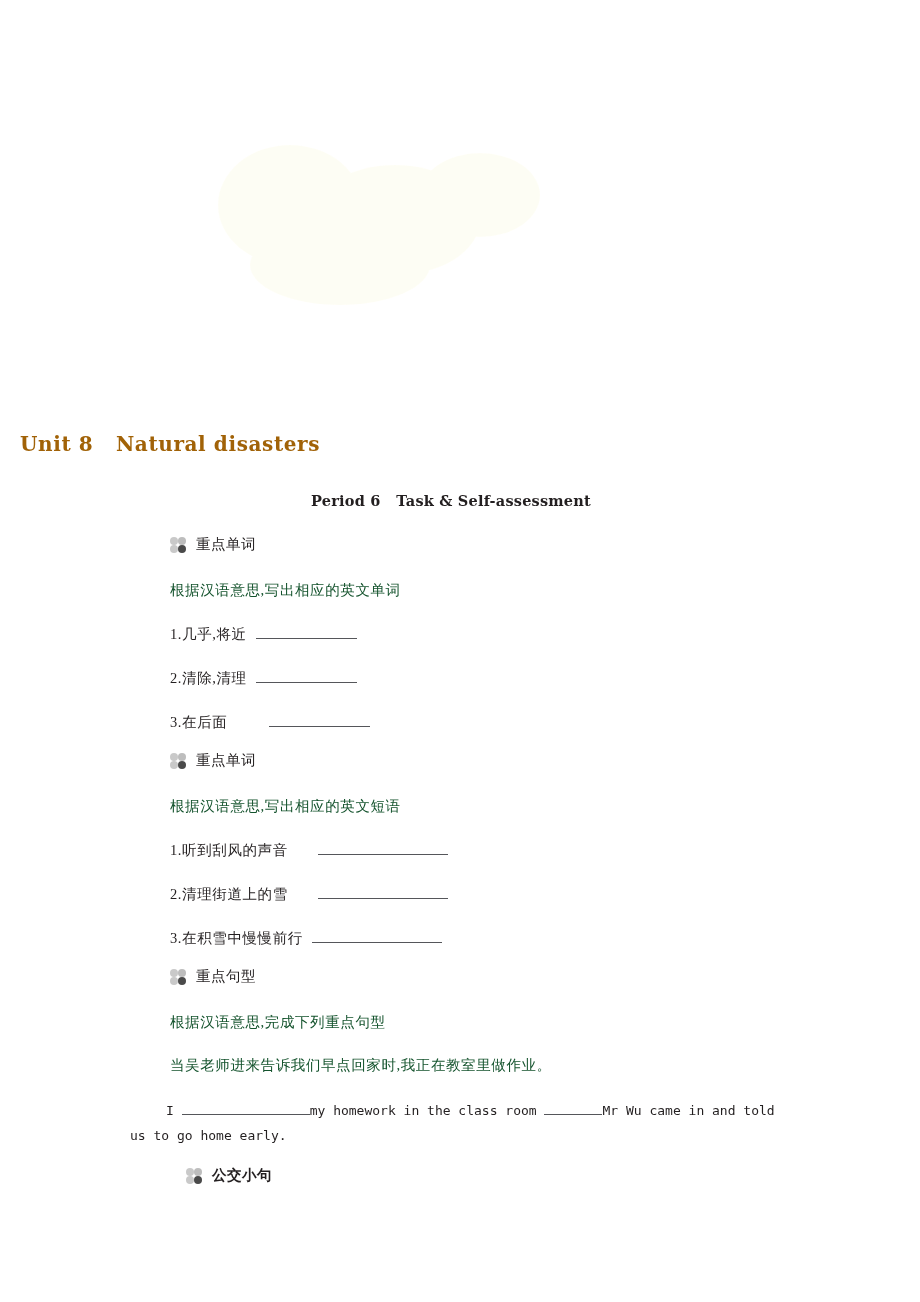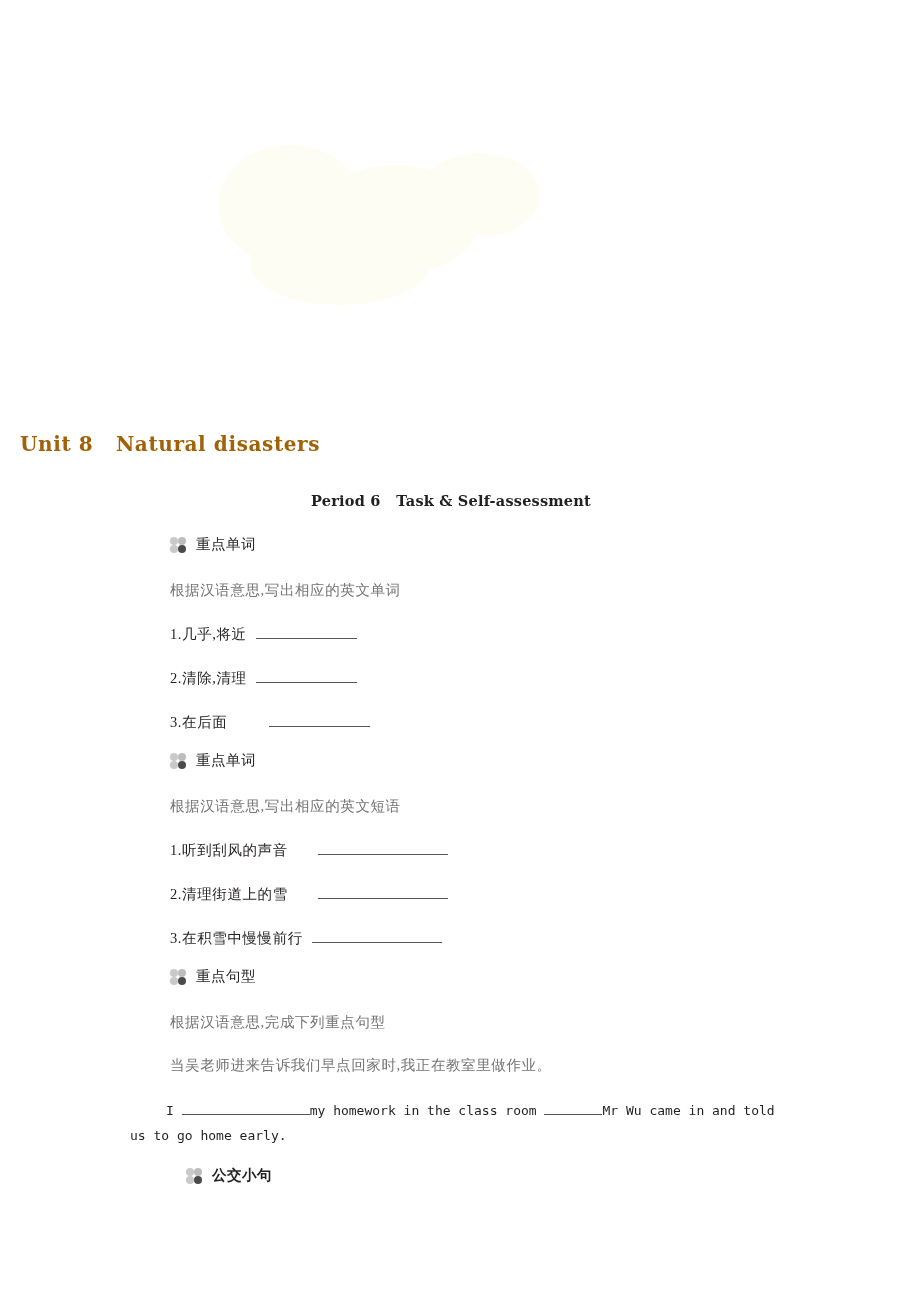--- a/index.html
+++ b/index.html
@@ -110,21 +110,21 @@
   .clover i.tl { left: 0;   top: 0;   background: #c9c9c9; }
   .clover i.tr { left: 8px; top: 0;   background: #bdbdbd; }
   .clover i.bl { left: 0;   top: 8px; background: #c9c9c9; }
   .clover i.br { left: 8px; top: 8px; background: #4a4a4a; }
 
   
   .cn {
     font-family: "Liberation Serif", "DejaVu Serif", serif;
     font-size: 14.5px;
     letter-spacing: 0.6px;
-    color: #737373;
+    color: #14532d;
   }
 
   
   .ex-row {
     position: absolute;
     left: 170px;
     display: flex;
     align-items: baseline;
     font-size: 14.5px;
     letter-spacing: 0.6px;

